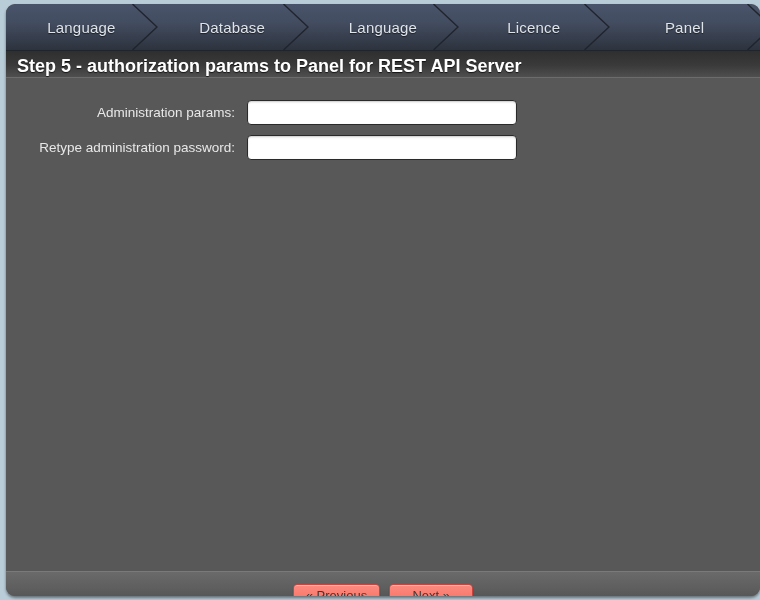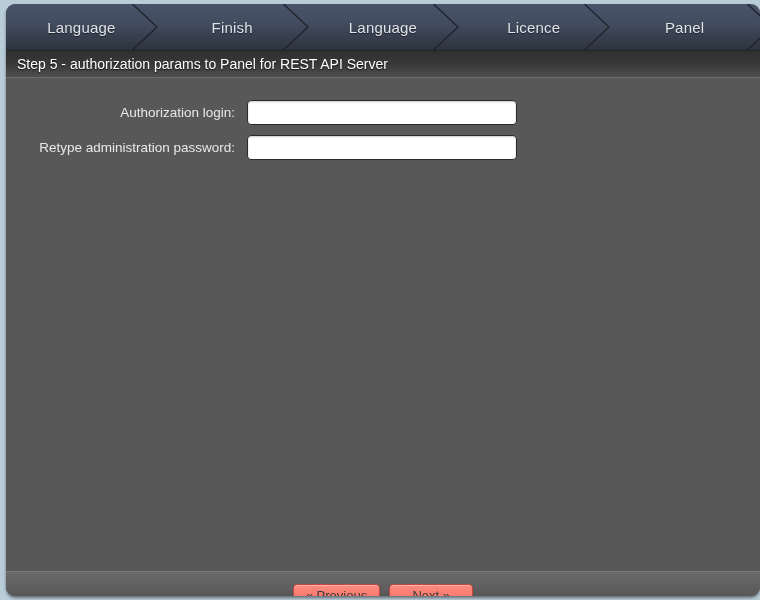--- a/index.html
+++ b/index.html
@@ -75,27 +75,27 @@
     background: linear-gradient(to bottom, #7c95ac 0%, #6a87a0 45%, #526e8a 100%);
     clip-path: polygon(0 0, calc(100% - 26px) 0, 100% 50%, calc(100% - 26px) 100%, 0 100%, 13px 50%);
     z-index: 0;
   }
   .tab .lbl { position: relative; z-index: 2; }
 
   
   .stepbar {
     height: 26px;
     display: flex;
-    align-items: center;
+    align-items: flex-end;
     padding: 0 0 0 11px;
     background: linear-gradient(to bottom, #2f2f2f 0%, #3a3a3a 55%, #4f4f4f 100%);
     border-top: 1px solid #20242b;
     border-bottom: 1px solid #6c6c6c;
-    font-size: 14px;
-    font-weight: normal;
+    font-size: 18px;
+    font-weight: bold;
     color: #ffffff;
     text-shadow: 0 1px 1px rgba(0,0,0,.7);
     white-space: nowrap;
   }
 
   
   .content {
     position: relative;
     height: 471px;
     background: #585858;
@@ -167,21 +167,21 @@
   <div class="tabstrip">
 
     <div class="tab">
       <span class="lbl">Language</span>
       <svg class="chev" viewBox="0 0 26 46" preserveAspectRatio="none">
         <polyline points="0.5,0 25,23 0.5,46" fill="none" stroke="#1f242d" stroke-width="1.4"></polyline>
       </svg>
     </div>
 
     <div class="tab">
-      <span class="lbl">Finish</span>
+      <span class="lbl">Database</span>
       <svg class="chev" viewBox="0 0 26 46" preserveAspectRatio="none">
         <polyline points="0.5,0 25,23 0.5,46" fill="none" stroke="#1f242d" stroke-width="1.4"></polyline>
       </svg>
     </div>
 
     <div class="tab">
       <span class="lbl">Language</span>
       <svg class="chev" viewBox="0 0 26 46" preserveAspectRatio="none">
         <polyline points="0.5,0 25,23 0.5,46" fill="none" stroke="#1f242d" stroke-width="1.4"></polyline>
       </svg>
@@ -204,21 +204,21 @@
 
   </div>
 
   <div class="stepbar">
     <span>Step 5 - authorization params to Panel for REST API Server</span>
   </div>
 
   <div class="content">
 
     <div class="formrow">
-      <div class="label">Authorization login:</div>
+      <div class="label">Administration params:</div>
       <input class="field" type="text" placeholder="" style="">
     </div>
 
 
     <div class="formrow">
       <div class="label">Retype administration password:</div>
       <input class="field" type="password" placeholder="" style="">
     </div>
 
   </div>

